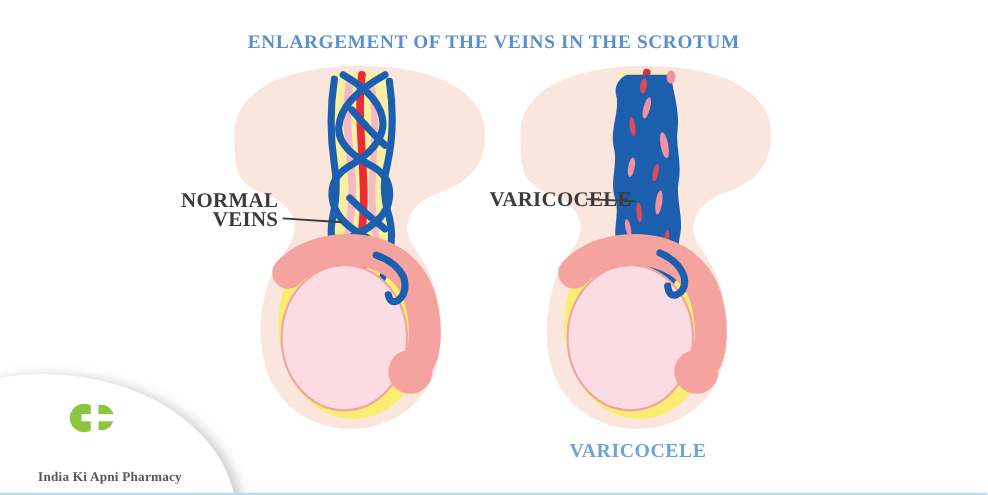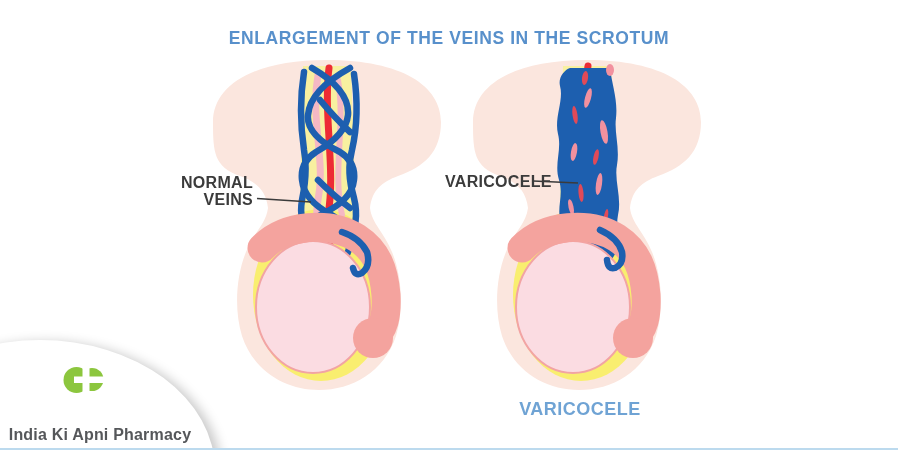--- a/index.html
+++ b/index.html
@@ -1,18 +1,18 @@
 <!DOCTYPE html>
 <html><head>
 <meta charset="utf-8">
 <style>
   html,body{margin:0;padding:0;background:#ffffff;}
   .canvas{
     position:relative;width:898px;height:450px;overflow:hidden;background:#ffffff;
-    font-family:Liberation Sans, sans-serif;
+    font-family:Liberation Serif, serif;
   }
   svg{display:block;}
   .art{position:absolute;left:0;top:0;z-index:1;}
 
   
   .skin{fill:#FBE6DE;}
   .cordband{fill:#F8F0A0;}
   .sac{fill:#F9EE6F;}
   .testis{fill:#FBDCE2;stroke:#F2A4A4;stroke-width:2;}
   .epi{fill:none;stroke:#F4A39E;stroke-width:29;stroke-linecap:round;}
@@ -30,39 +30,39 @@
     position:absolute;left:0;top:28px;width:100%;text-align:center;z-index:2;
     color:#5890CB;font-size:17.5px;font-weight:bold;letter-spacing:.6px;
   }
   .caption{
     position:absolute;top:399px;width:160px;text-align:center;z-index:2;
     color:#6FA3D4;font-size:18px;font-weight:bold;letter-spacing:.5px;
   }
   .caption.left{left:234px;}
   .caption.right{left:500px;}
   .callout{
-    position:absolute;z-index:2;color:#3B3B3B;font-size:16px;font-weight:bold;
+    position:absolute;z-index:2;color:#3B3B3B;font-size:19px;font-weight:bold;
     letter-spacing:.3px;line-height:16.5px;white-space:pre-line;
   }
   .callout.left{right:645px;top:175px;text-align:right;}
   .callout.right{left:445px;top:174px;}
 
   
   .logo-blob{
     position:absolute;left:-135px;top:340px;width:350px;height:260px;z-index:2;
     background:#ffffff;border-radius:50%;box-shadow:6px 2px 12px rgba(0,0,0,.22);
   }
   .logo-icon{position:absolute;left:63px;top:366px;z-index:3;}
   .brandline{position:absolute;left:4px;top:392px;z-index:3;line-height:34px;white-space:nowrap;}
   .brand{color:#18A79E;font-size:37px;font-weight:bold;letter-spacing:-1.5px;}
   .tm{color:#9A9C9E;font-size:8px;vertical-align:18px;letter-spacing:0;}
   .dotcom{color:#808285;font-size:19px;font-weight:600;letter-spacing:-.3px;}
   .tagline{
     position:absolute;left:2px;top:426px;width:196px;text-align:center;z-index:3;
-    color:#55575A;font-size:16px;font-weight:600;letter-spacing:.2px;
+    color:#55575A;font-size:12px;font-weight:600;letter-spacing:.2px;
   }
   .bottom-rule{position:absolute;left:0;bottom:0;width:100%;height:2px;background:#BCDAEE;z-index:4;}
 </style>
 </head>
 <body>
 
 <div class="canvas">
 
   <svg class="art" width="898" height="450" viewBox="0 0 898 450">
     <defs>

